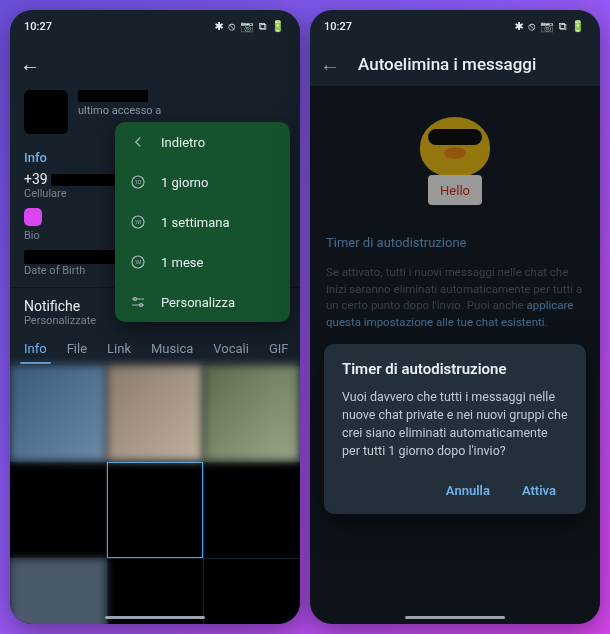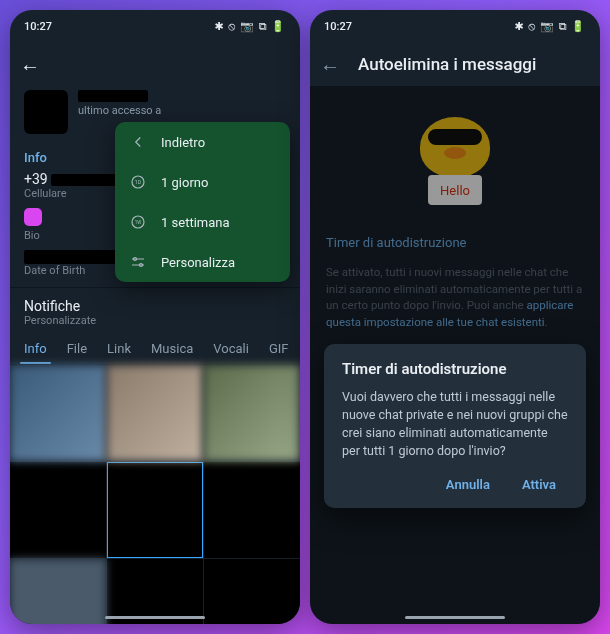--- a/index.html
+++ b/index.html
@@ -71,21 +71,21 @@
 
   
   .scrim { position:absolute; inset:0; background:rgba(0,0,0,.4); }
   .dialog {
     position:absolute; left:14px; right:14px; top:258px;
     background:#232f3b; border-radius:10px; padding:16px 18px 8px;
     color:#e9eef3; box-shadow:0 10px 30px rgba(0,0,0,.5);
   }
   .dialog h3 { font-size:15px; font-weight:600; margin-bottom:10px; }
   .dialog p { font-size:12.5px; color:#c0cad3; line-height:1.45; }
-  .dlg-actions { display:flex; justify-content:flex-end; gap:8px; margin-top:8px;align-items:flex-end; }
+  .dlg-actions { display:flex; justify-content:flex-end; gap:8px; margin-top:14px;align-items:flex-end; }
   .dlg-btn { color:#6fb1e8; font-size:13px; font-weight:600; padding:8px 12px; border-radius:6px; }
 
   .homebar { position:absolute; bottom:5px; left:50%; transform:translateX(-50%); width:100px; height:3px; background:#9aa4ae; border-radius:3px; }
 </style>
 </head>
 <body>
 
 <div class="phone">
   <div class="statusbar">
     <span>10:27</span>
@@ -159,20 +159,27 @@
       </div>
       <div class="mitem">
         <svg viewBox="0 0 24 24">
             <circle cx="12" cy="12" r="8"></circle>
             <text x="12" y="15" font-size="6" text-anchor="middle" fill="#aab5bf" stroke="none">1W</text>
           </svg>
         <span>1 settimana</span>
       </div>
       <div class="mitem">
         <svg viewBox="0 0 24 24">
+            <circle cx="12" cy="12" r="8"></circle>
+            <text x="12" y="15" font-size="6" text-anchor="middle" fill="#aab5bf" stroke="none">1M</text>
+          </svg>
+        <span>1 mese</span>
+      </div>
+      <div class="mitem">
+        <svg viewBox="0 0 24 24">
             <path d="M4 8h16M4 16h16"></path>
             <circle cx="8" cy="8" r="2"></circle>
             <circle cx="16" cy="16" r="2"></circle>
           </svg>
         <span>Personalizza</span>
       </div>
     </div>
   </div>
   <div class="homebar"></div>
 </div>

